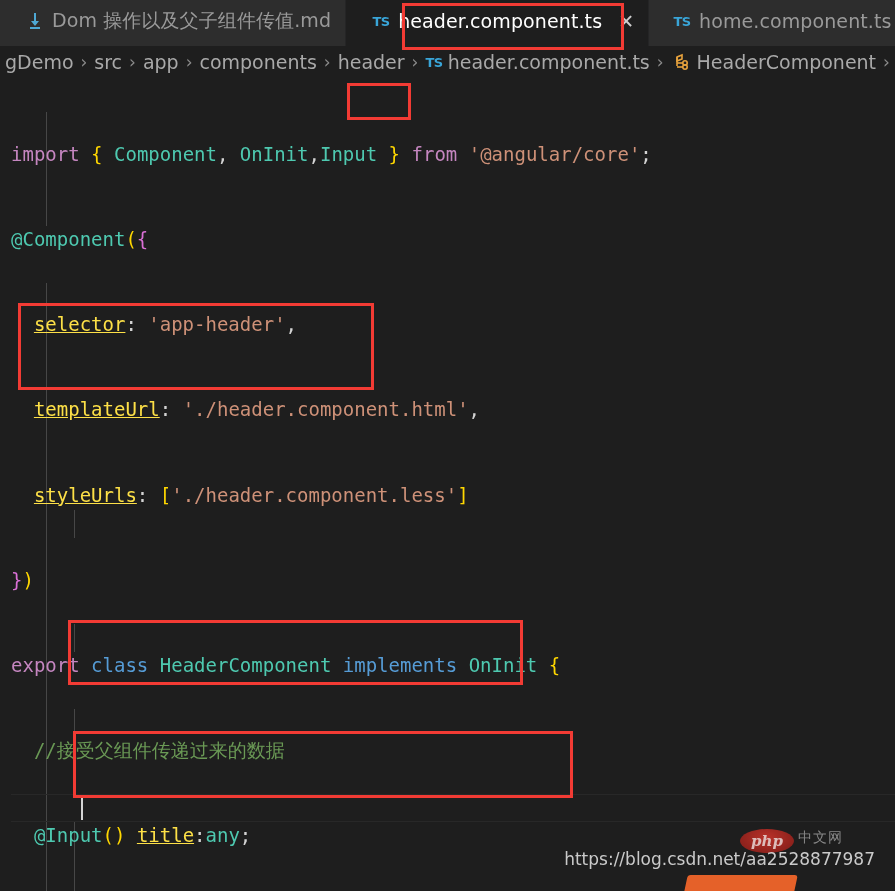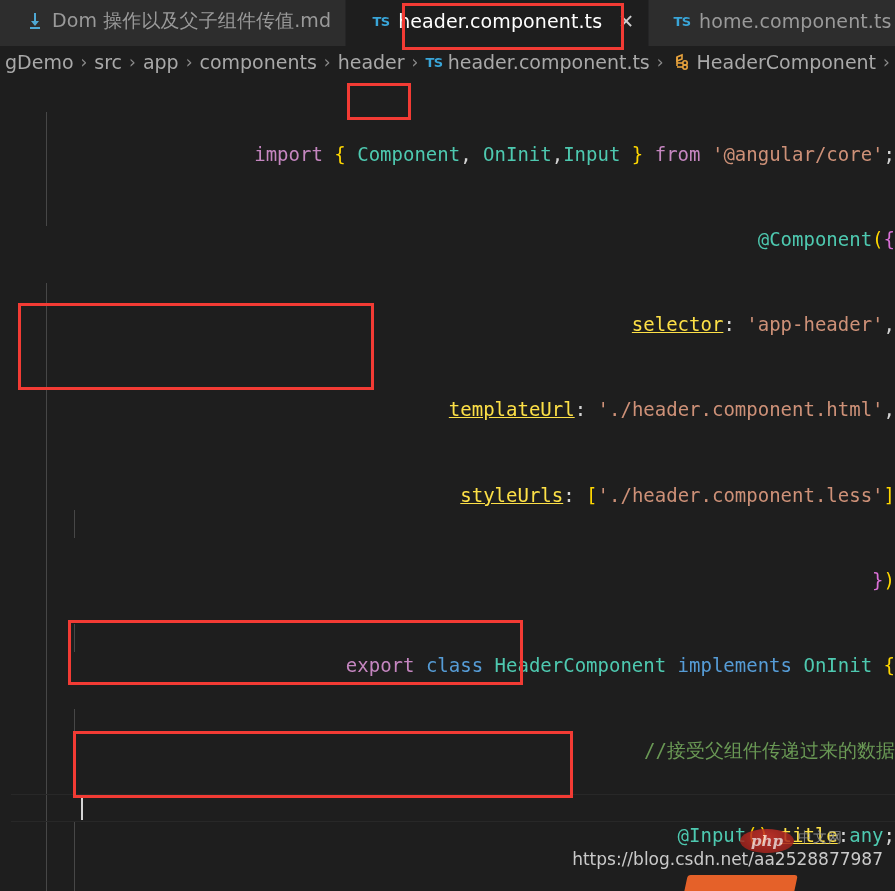--- a/index.html
+++ b/index.html
@@ -45,21 +45,20 @@
   .crumb-ico{ display:inline-flex; align-items:center; margin-right:6px; vertical-align:middle; }
   .crumb-ts{ color:#39a5d8; font-size:13px; font-weight:700; letter-spacing:-.5px; margin-right:5px; }
 
   
   .editor{
     position:absolute; left:0; top:78px; width:895px; height:813px;
     background:#1e1e1e;
     font-family:"DejaVu Sans Mono","Liberation Mono",monospace;
     font-size:19px; line-height:28.4px;
     white-space:pre;
-    text-align:right;
   }
   .gutter{
     position:absolute; left:0; top:0; width:11px; height:813px; background:#1e1e1e;
   }
   .code{
     position:absolute; left:11px; top:5px; width:884px;
   }
   .ln{ height:28.4px; display:block; white-space:pre; }
 
   
@@ -89,21 +88,21 @@
     background:transparent;
   }
 
   
   .redbox{
     position:absolute; border:3px solid #f23b34; pointer-events:none;
   }
 
   
   .watermark{
-    position:absolute; right:12px; bottom:22px;
+    position:absolute; right:20px; bottom:22px;
     color:#d9d9d9; font-size:17px; opacity:.92;
     font-family:"DejaVu Sans","Liberation Sans",sans-serif;
     white-space:nowrap;
   }
   .php-logo{
     position:absolute; right:52px; bottom:38px;
     display:flex; gap:4px; opacity:.85;
   }
   .php-oval{
     width:54px; height:24px; border-radius:50%;

